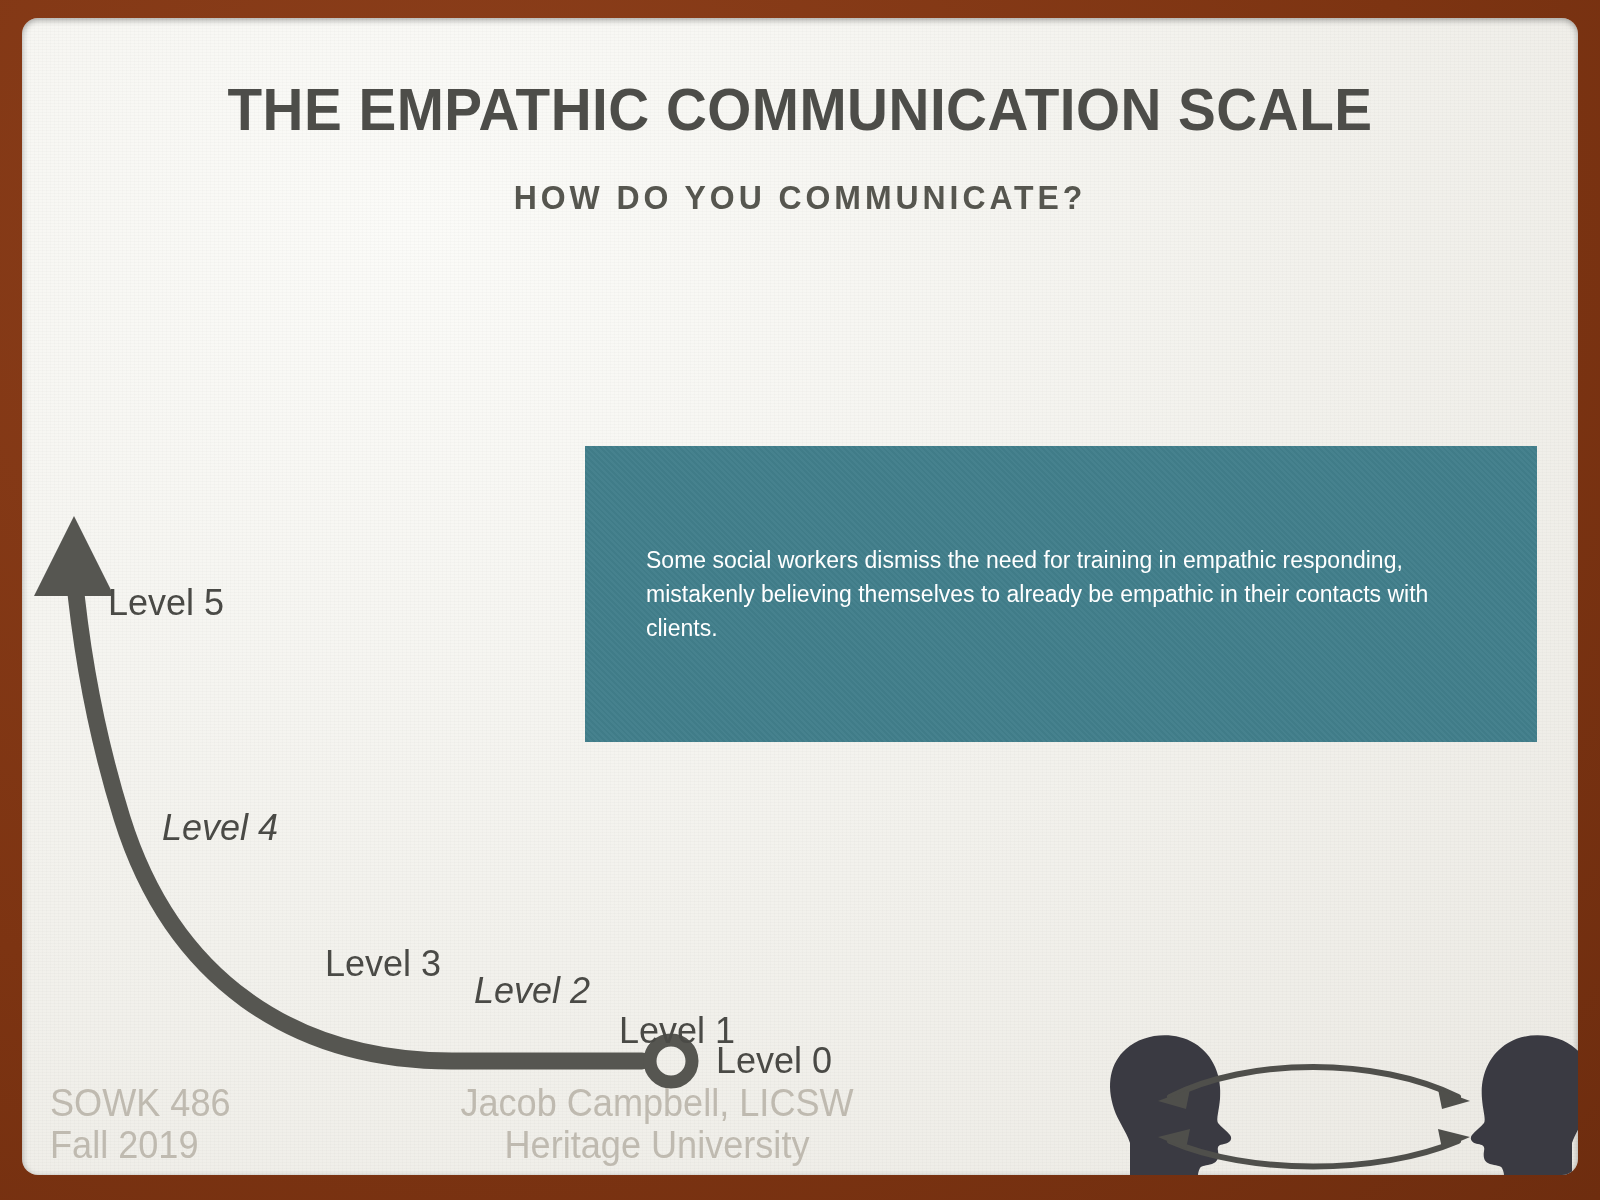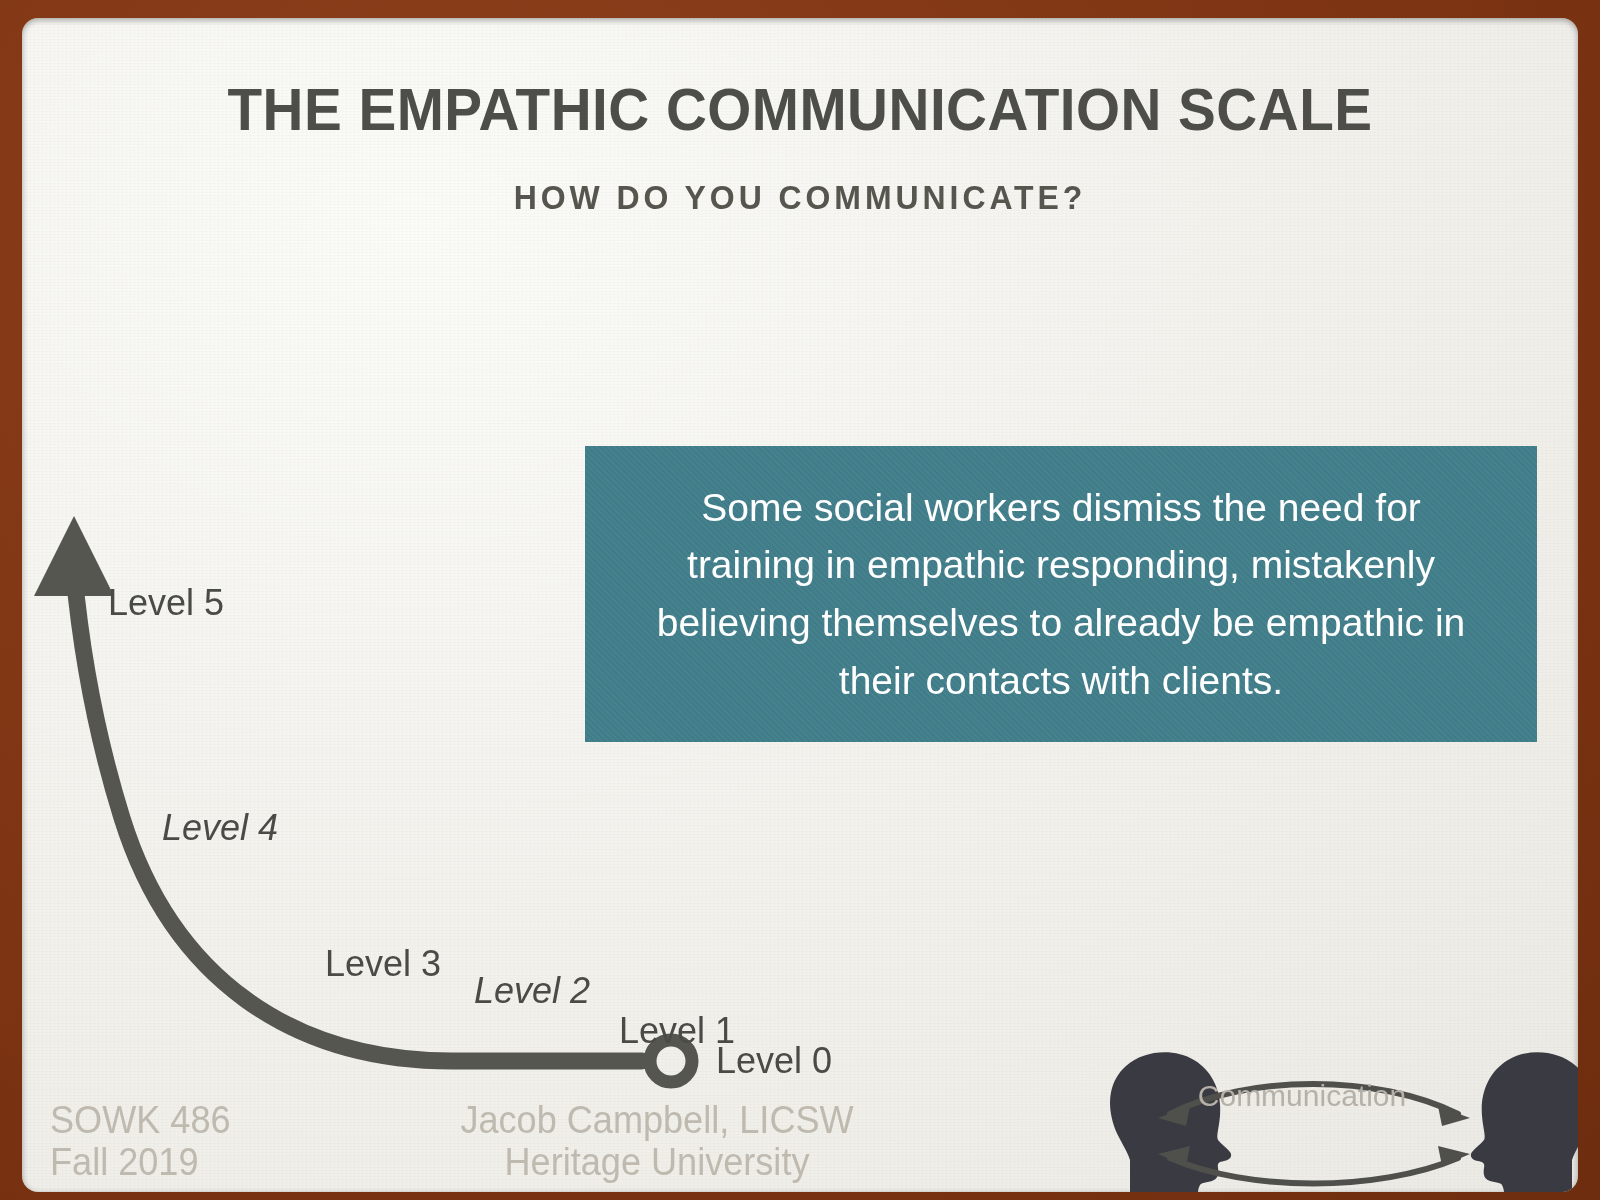--- a/index.html
+++ b/index.html
@@ -16,21 +16,21 @@
   }
 
   
   #slide-frame {
     position: relative;
     width: 1600px;
     height: 1200px;
     background:
       radial-gradient(ellipse at 30% 20%, #8d3f1b 0%, #7d3412 60%, #6e2d0f 100%);
     box-sizing: border-box;
-    padding: 18px 22px 8px 22px;
+    padding: 18px 22px 25px 22px;
   }
 
   
   #slide-card {
     position: relative;
     width: 100%;
     height: 100%;
     border-radius: 16px;
     overflow: hidden;
     background-color: #f3f2ee;
@@ -81,23 +81,23 @@
     background-image:
       repeating-linear-gradient(45deg, rgba(255,255,255,0.028) 0px, rgba(255,255,255,0.028) 2px, rgba(0,0,0,0.02) 2px, rgba(0,0,0,0.02) 4px);
     display: flex;
     align-items: center;
     justify-content: center;
     box-sizing: border-box;
     padding: 12px 36px;
   }
   #quote-text {
     color: #ffffff;
-    font-size: 39px;
+    font-size: 23px;
     line-height: 1.48;
-    text-align: center;
+    text-align: left;
     font-family: "Liberation Sans", sans-serif;
     font-weight: 400;
     max-width: 830px;
   }
 
   
   #scale-graphic {
     position: absolute;
     left: 0;
     top: 0;
@@ -241,21 +241,20 @@
       </g>
 
       <g>
         <path d="M 152 126 C 230 160 360 160 440 126" fill="none" stroke="#4f4f4b" stroke-width="6" stroke-linecap="round"></path>
         <polygon points="140,122 172,114 168,134" fill="#4f4f4b"></polygon>
         <polygon points="452,122 420,114 424,134" fill="#4f4f4b"></polygon>
       </g>
     </svg>
 
     <div id="comm-label">
-      <div>Communication</div>
     </div>
 
     <div id="footer-left">
       <div>SOWK 486</div>
       <div>Fall 2019</div>
     </div>
 
     <div id="footer-center">
       <div>Jacob Campbell, LICSW</div>
       <div>Heritage University</div>

